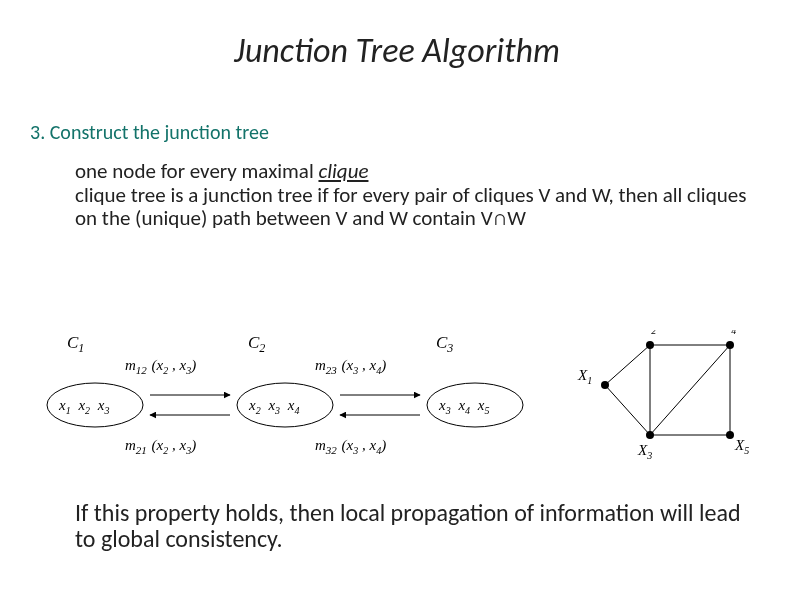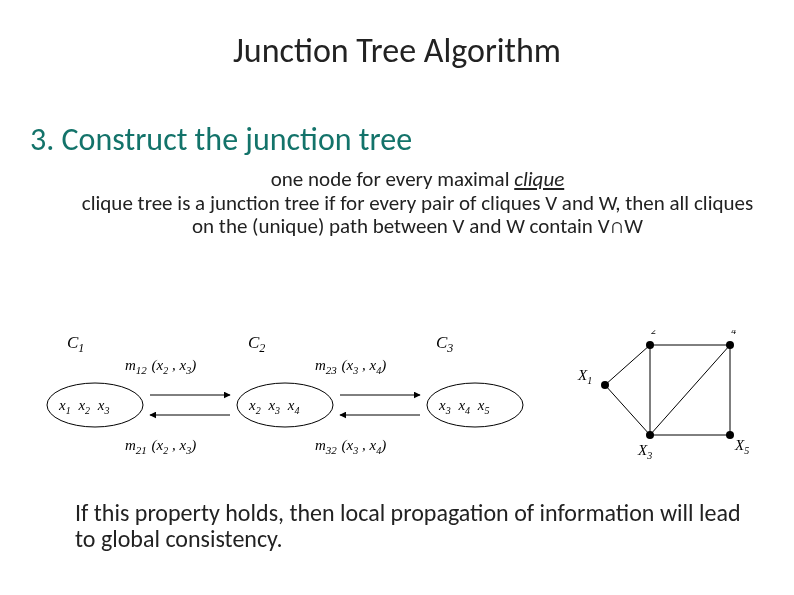--- a/index.html
+++ b/index.html
@@ -18,37 +18,37 @@
     height: 595px;
   }
   .title {
     position: absolute;
     top: 30px;
     left: 0;
     width: 794px;
     text-align: center;
     font-size: 34px;
     color: #222;
+    font-style: italic;
   }
   .step-heading {
     position: absolute;
     top: 120px;
     left: 30px;
-    font-size: 32px;
+    font-size: 20px;
     color: #13736a;
   }
   .bullets {
     position: absolute;
-    top: 168px;
+    top: 160px;
     left: 75px;
     width: 685px;
     font-size: 21px;
     line-height: 1.12;
     color: #222;
-    text-align: center;
   }
   .bullets .b {
     margin-bottom: 0px;
   }
   .italic { font-style: italic; text-decoration: underline; }
   .diagram-wrap {
     position: absolute;
     top: 330px;
     left: 30px;
     width: 734px;

